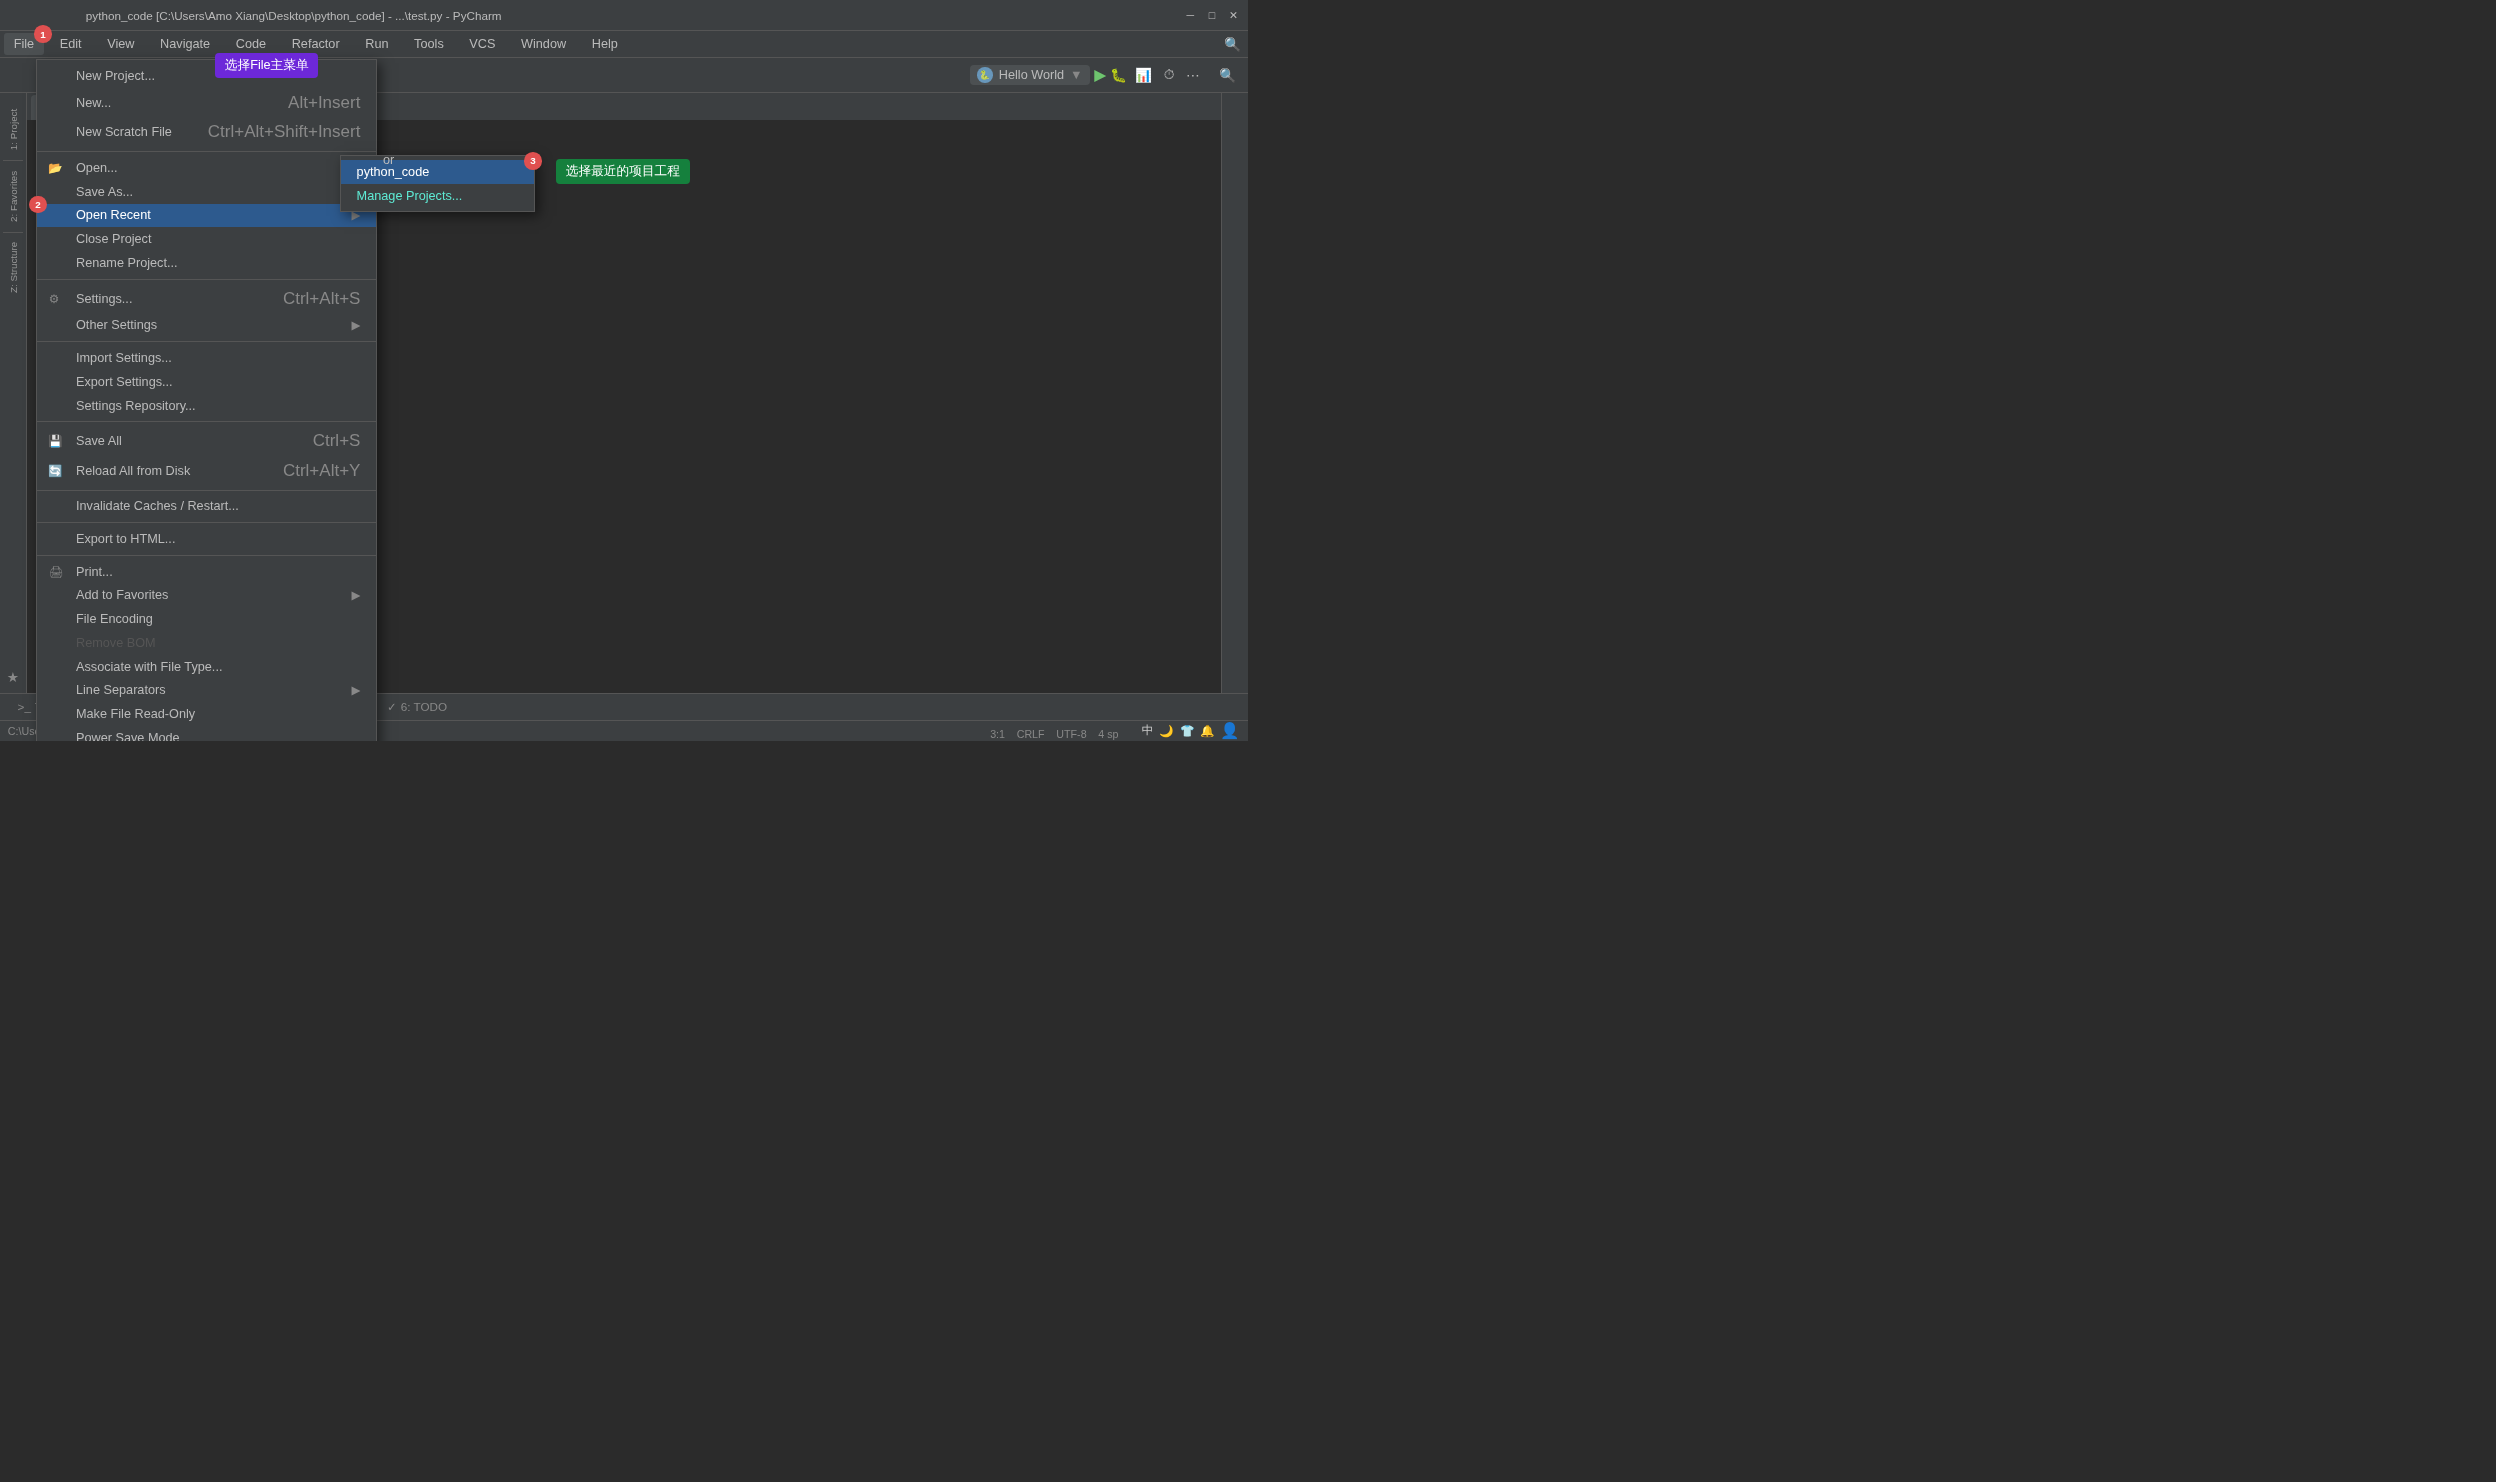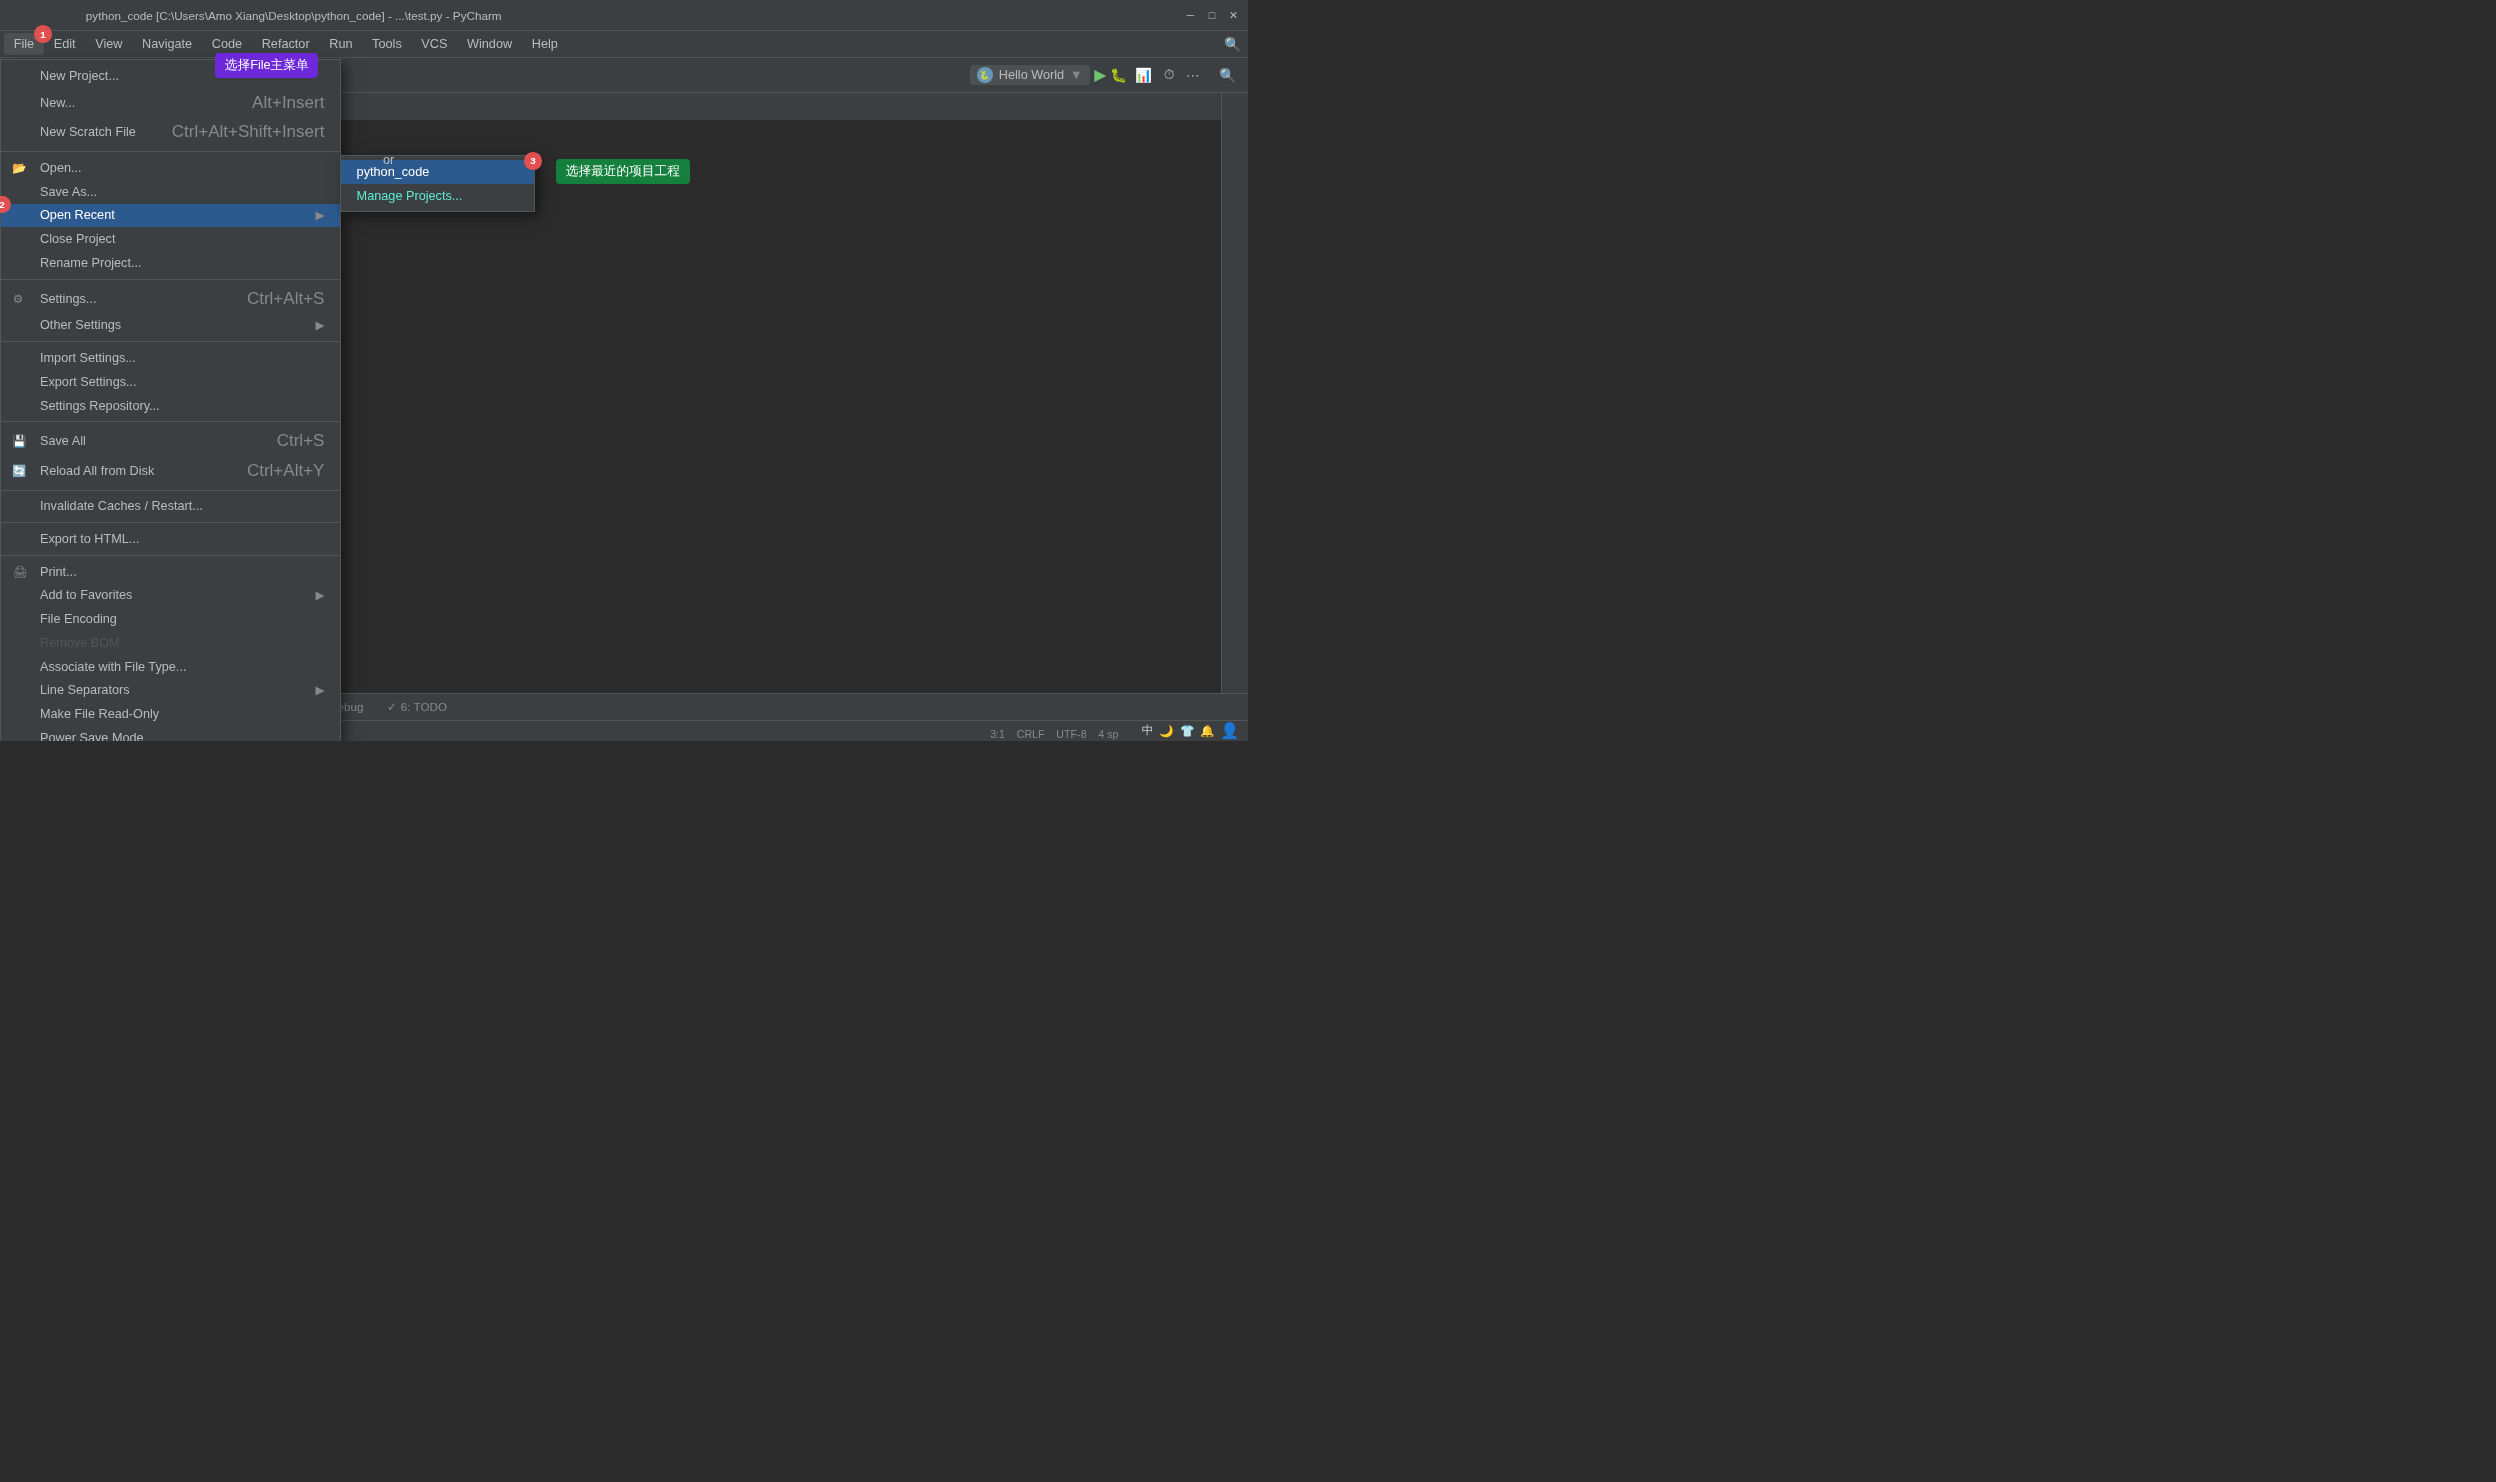--- a/index.html
+++ b/index.html
@@ -44,21 +44,21 @@
       cursor: pointer;
     }
 
     
     #menu-bar {
       height: 27px;
       background: #3c3f41;
       display: flex;
       align-items: center;
       padding: 0 3.9px;
-      gap: 0;
+      gap: 6px;
       border-bottom: 1px solid #555;
     }
     .menu-item {
       padding: 3.9px 9.8px;
       cursor: pointer;
       border-radius: 2.9px;
       font-size: 12.7px;
       color: #bbbbbb;
       position: relative;
     }
@@ -220,20 +220,21 @@
       gap: 0;
     }
 
     
     #file-dropdown {
       background: #3c3f41;
       border: 1px solid #555;
       box-shadow: 3.9px 3.9px 11.7px rgba(0,0,0,0.5);
       min-width: 341px;
       padding: 3.9px 0;
+      margin-left: 36px;
     }
     .dd-item {
       padding: 4.9px 15.6px 4.9px 39px;
       cursor: pointer;
       display: flex;
       align-items: center;
       justify-content: space-between;
       font-size: 12.7px;
       color: #bbbbbb;
       position: relative;

